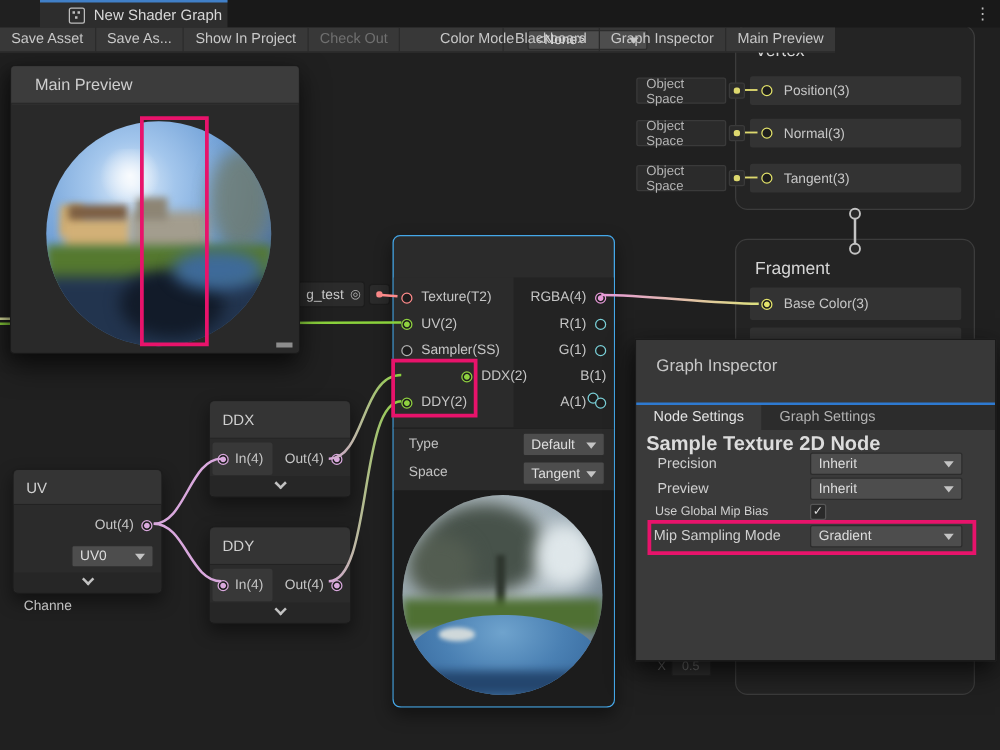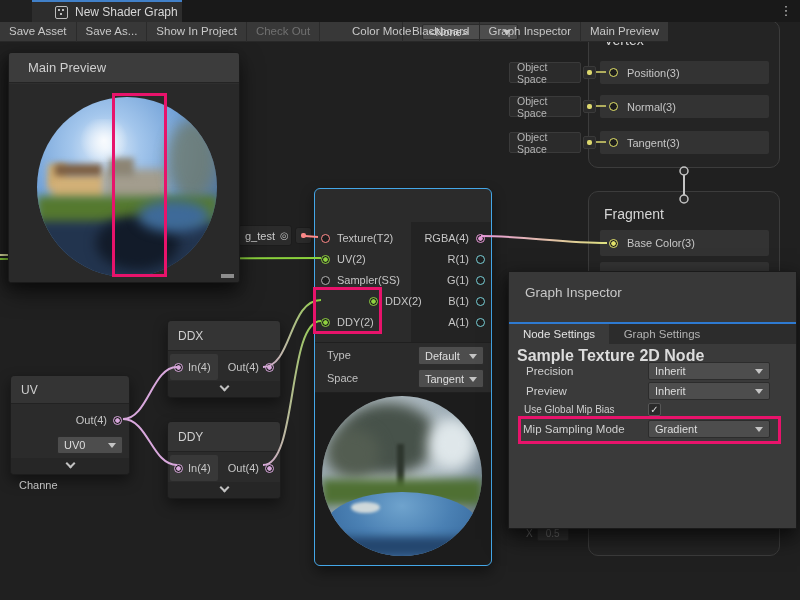--- a/index.html
+++ b/index.html
@@ -207,21 +207,21 @@
       <span class="port filled" style="--c:#e79ad8;"></span>
     </div>
     <div class="abs" style="right:6px; top:64px; display:flex; align-items:center; gap:7px; height:12px;">
       <span class="plabel">R(1)</span>
       <span class="port" style="--c:#7ad0d8;"></span>
     </div>
     <div class="abs" style="right:6px; top:85px; display:flex; align-items:center; gap:7px; height:12px;">
       <span class="plabel">G(1)</span>
       <span class="port" style="--c:#7ad0d8;"></span>
     </div>
-    <div class="abs" style="right:6px; top:106px; display:flex; align-items:center; gap:7px; height:12px;">
+    <div class="abs" style="right:6px; top:106px; display:flex; align-items:center; gap:7px; height:12px;flex-direction:column;">
       <span class="plabel">B(1)</span>
       <span class="port" style="--c:#7ad0d8;"></span>
     </div>
     <div class="abs" style="right:6px; top:127px; display:flex; align-items:center; gap:7px; height:12px;">
       <span class="plabel">A(1)</span>
       <span class="port" style="--c:#7ad0d8;"></span>
     </div>
 
     <div class="abs" style="left:0; top:153px; right:0; height:50px; background:#2b2b2b; border-top:1px solid #1f1f1f;"></div>
     <div class="abs" style="left:12px; top:160px; font-size:11px; color:#c0c0c0;">Type</div>

